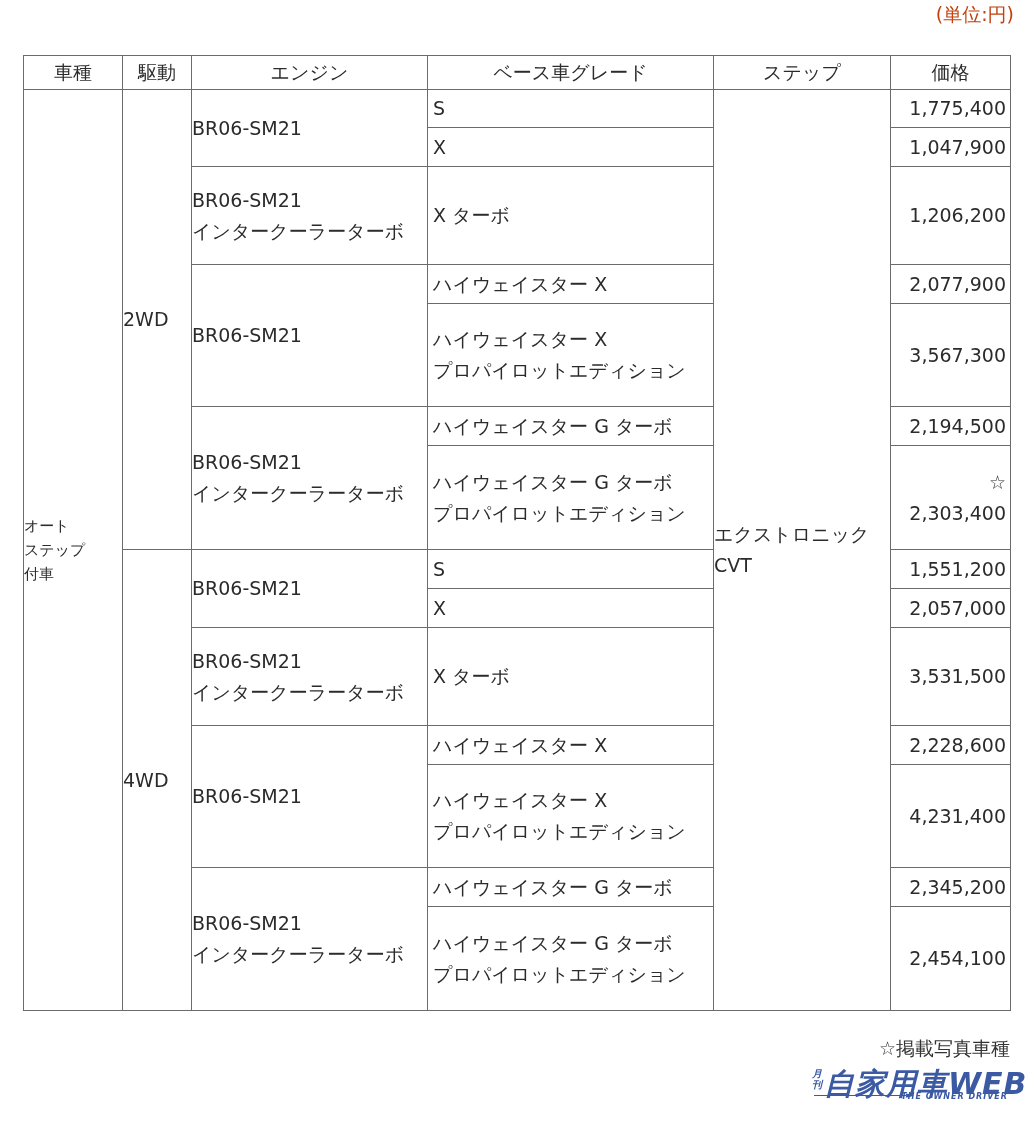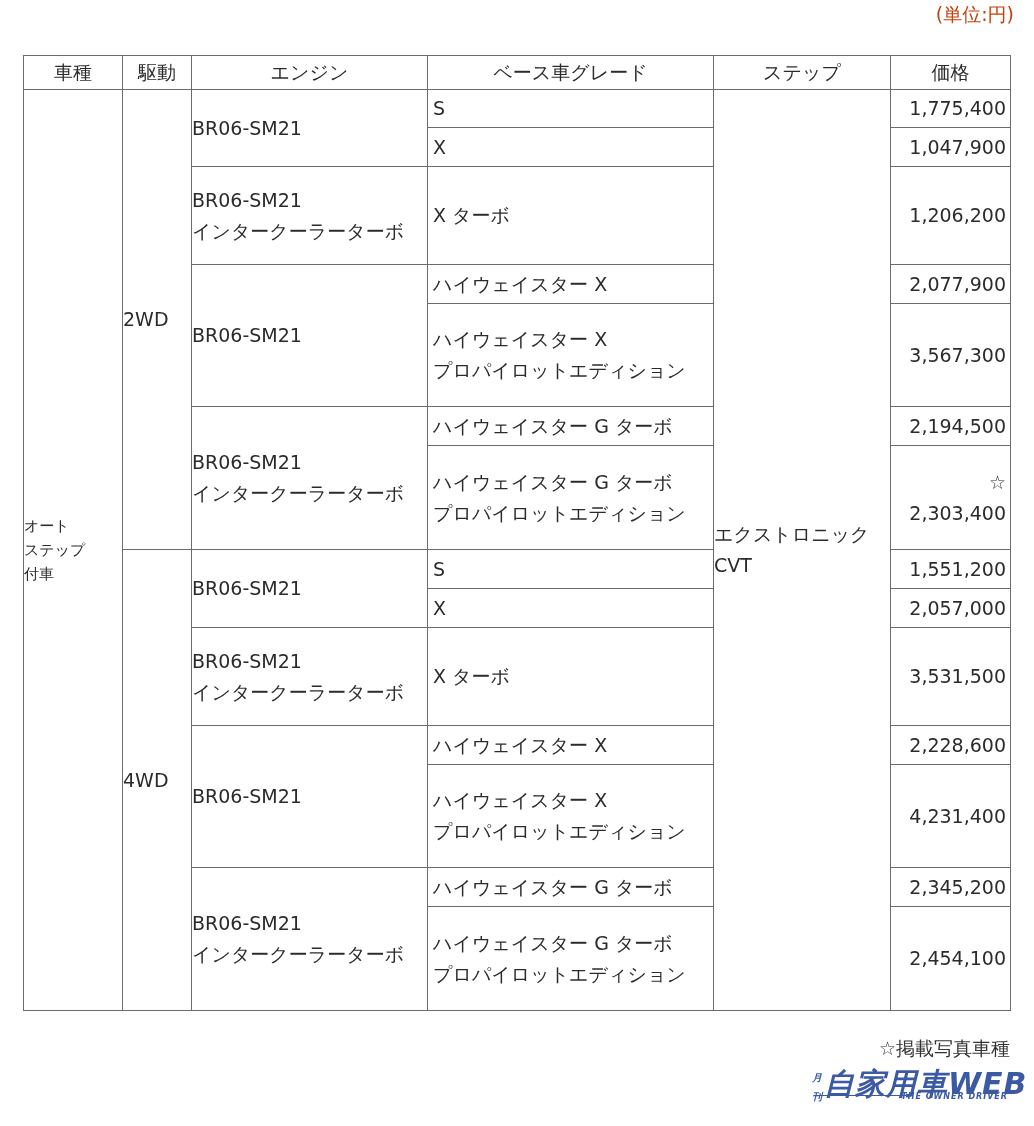--- a/index.html
+++ b/index.html
@@ -14,21 +14,21 @@
   .c { text-align:left; }
   .l { text-align:left; padding-left:5px !important; }
   .r { text-align:right; padding-right:4px !important; }
   .small { font-size:15px; line-height:24px !important; }
   .star { display:block; }
   .footnote { position:absolute; right:24px; top:1036px; font-size:19px; color:#333; }
   .logo { position:absolute; right:24px; top:1064px; width:198px; height:40px; }
   .logo-main { position:absolute; left:0; top:0; font-size:30px; font-style:italic;
                font-weight:bold; color:#3b5aa3; letter-spacing:1px; white-space:nowrap; }
   .logo-small { position:absolute; left:0; top:4px; font-size:10px; font-weight:bold;
-                color:#3b5aa3; font-style:italic; width:10px; line-height:19px; }
+                color:#3b5aa3; font-style:italic; width:10px; line-height:11px; }
   .logo-sub { position:absolute; right:2px; top:28px; font-size:8px; font-weight:bold;
               font-style:italic; color:#3b5aa3; letter-spacing:1px; }
   .logo-line { position:absolute; left:2px; top:31px; width:92px; height:1px; background:#3b5aa3; }
 </style>
 </head>
 <body>
 
 <div class="unit">(単位:円)</div>
 
 <table class="price">

